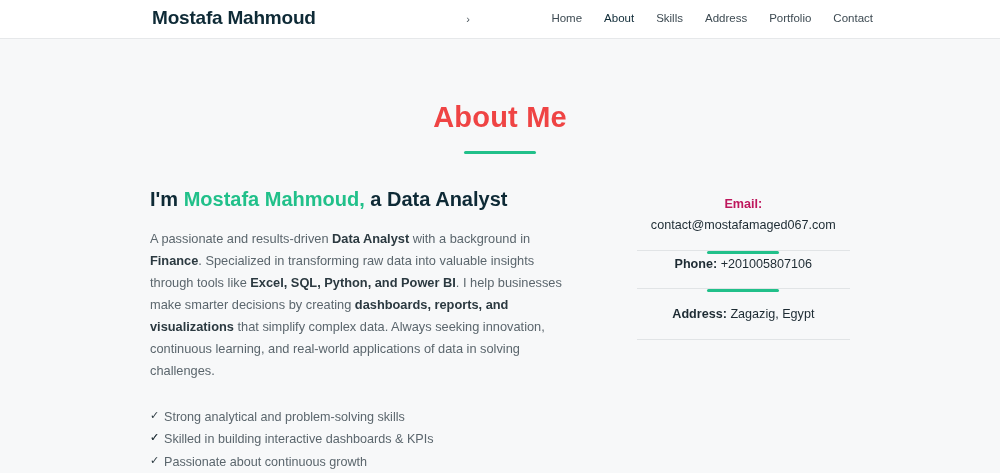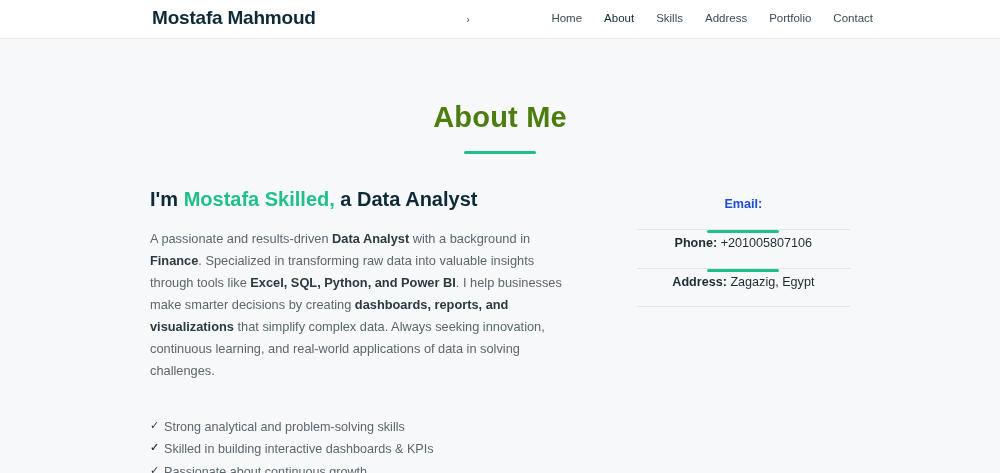--- a/index.html
+++ b/index.html
@@ -67,21 +67,21 @@
   .nav-link.active { color: #0e2a36; }
 
   
   .section-title-wrap {
     margin-top: 62px;
     text-align: center;
   }
   .section-title {
     font-size: 29px;
     font-weight: bold;
-    color: #4d7c0f;
+    color: #ef4444;
     letter-spacing: 0.2px;
   }
   .title-underline {
     width: 72px;
     height: 3px;
     background: #21c08a;
     margin: 17px auto 0;
     border-radius: 2px;
   }
 
@@ -103,21 +103,21 @@
     color: #0e2a36;
     margin-bottom: 17px;
     white-space: nowrap;
   }
   .intro-heading .accent { color: #21c08a; }
 
   .intro-para {
     font-size: 12.8px;
     line-height: 1.72;
     color: #5b666d;
-    margin-bottom: 34px;
+    margin-bottom: 24px;
   }
   .intro-para b { color: #2b3940; font-weight: bold; }
 
   .skill-list { list-style: none; margin-top: 14px; }
   .skill-list li {
     font-size: 12.6px;
     color: #5b666d;
     line-height: 1.78;
     position: relative;
     padding-left: 14px;
@@ -143,21 +143,21 @@
     border-radius: 2px;
   }
   .contact-rule {
     height: 1px;
     background: #e1e4e6;
     width: 100%;
   }
   .contact-label {
     font-size: 12.6px;
     font-weight: bold;
-    color: #1d4ed8;
+    color: #be185d;
     line-height: 1.65;
   }
   .contact-value {
     font-size: 12.6px;
     color: #1d2b33;
     line-height: 1.65;
   }
   .contact-inline {
     font-size: 12.6px;
     color: #1d2b33;
@@ -185,49 +185,50 @@
 
   <div class="section-title-wrap">
     <div class="section-title">About Me</div>
     <div class="title-underline"></div>
   </div>
 
   <div class="content">
 
     <div class="left-col">
       <div class="intro-heading">
-        <span>I'm </span><span class="accent">Mostafa Skilled,</span><span> a Data Analyst</span>
+        <span>I'm </span><span class="accent">Mostafa Mahmoud,</span><span> a Data Analyst</span>
       </div>
 
       <p class="intro-para" id="about-paragraph"><span>A passionate and results-driven </span><b>Data Analyst</b><span> with a background in </span><b>Finance</b><span>. Specialized in transforming raw data into valuable insights through tools like </span><b>Excel, SQL, Python, and Power BI</b><span>. I help businesses make smarter decisions by creating </span><b>dashboards, reports, and visualizations</b><span> that simplify complex data. Always seeking innovation, continuous learning, and real-world applications of data in solving challenges.</span></p>
 
       <ul class="skill-list" id="skill-list">
           <li><span class="check">✓</span><span>Strong analytical and problem-solving skills</span></li>
           <li><span class="check">✓</span></li>
           <li><span class="check">✓</span><span>Skilled in building interactive dashboards &amp; KPIs</span></li>
           <li><span class="check">✓</span><span>Passionate about continuous growth</span></li>
         </ul>
     </div>
 
     <div class="right-col">
       <div class="contact-block">
         <div class="contact-label">Email:</div>
+        <div class="contact-value">contact@mostafamaged067.com</div>
       </div>
       <div class="contact-rule"></div>
       <div class="contact-block">
         <div class="contact-divider"></div>
         <div class="contact-inline" style="">
           <b>Phone:</b>
           <span>+201005807106</span>
         </div>
       </div>
       <div class="contact-rule"></div>
       <div class="contact-block">
         <div class="contact-divider"></div>
-        <div class="contact-inline" style="">
+        <div class="contact-inline" style="margin-top:12px;">
           <b>Address:</b>
           <span>Zagazig, Egypt</span>
         </div>
       </div>
       <div class="contact-rule"></div>
     </div>
 
   </div>
 </div>
 

